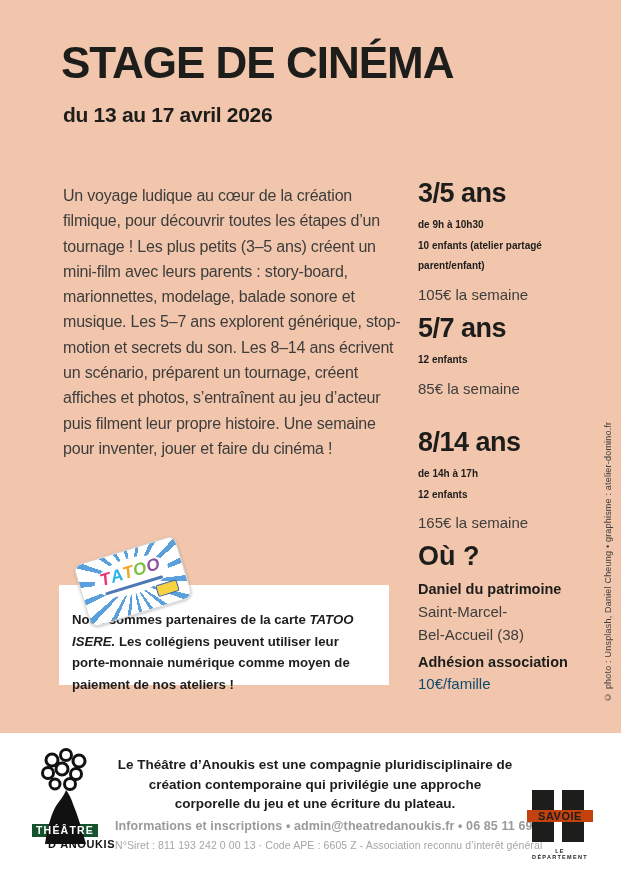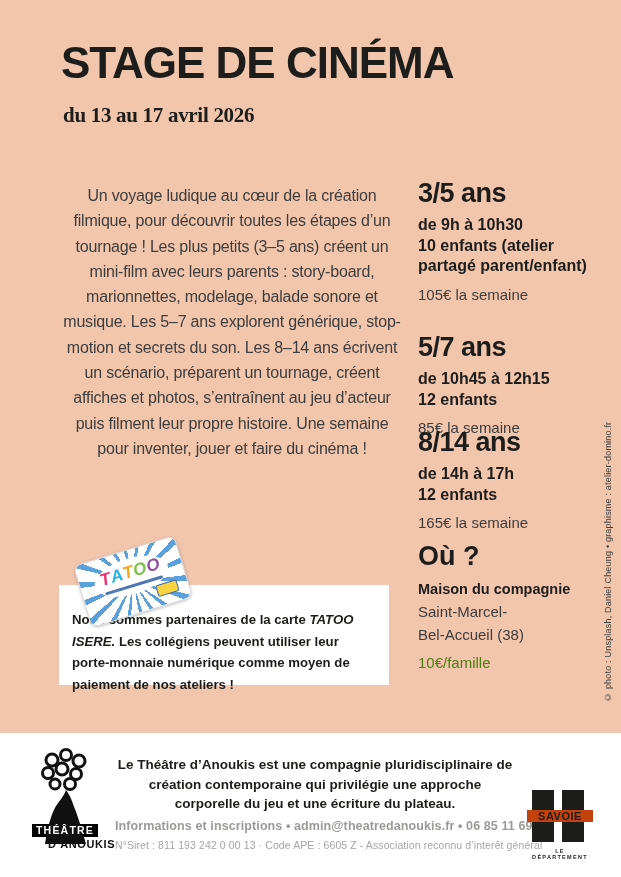--- a/index.html
+++ b/index.html
@@ -17,38 +17,36 @@
   }
   .title{
     position:absolute;left:61px;top:38px;
     font-size:44px;font-weight:bold;color:#1d1d1b;
     letter-spacing:-1px;white-space:nowrap;
   }
   .subtitle{
     position:absolute;left:63px;top:103px;
     font-size:21px;font-weight:bold;color:#1d1d1b;
     letter-spacing:-0.3px;
-    font-family:Liberation Serif, serif;
   }
   .body-text{
     position:absolute;left:63px;top:183px;width:338px;
     font-size:16px;line-height:25.3px;color:#3d3d3c;
     letter-spacing:-0.2px;
-    text-align:center;
   }
   .right-col{position:absolute;left:418px;top:0;width:185px;}
   .session{position:absolute;left:0;}
   .session-age{font-size:27px;font-weight:bold;color:#1d1d1b;letter-spacing:-0.5px;margin:0 0 6px 0;}
-  .session-line{font-size:16px;font-weight:bold;color:#1d1d1b;line-height:20.5px;}
+  .session-line{font-size:10px;font-weight:bold;color:#1d1d1b;line-height:20.5px;}
   .session-price{font-size:15px;font-weight:normal;color:#3d3d3c;line-height:21px;margin-top:7px;}
   .where-heading{font-size:27px;font-weight:bold;color:#1d1d1b;margin:0 0 7px 0;}
   .venue{font-size:14.5px;font-weight:bold;color:#1d1d1b;line-height:21px;}
   .addr{font-size:15px;color:#3d3d3c;line-height:23px;}
   .membership-label{font-size:14.5px;font-weight:bold;color:#1d1d1b;line-height:21px;}
-  .membership-price{font-size:15px;color:#4d7c0f;line-height:22px;}
+  .membership-price{font-size:15px;color:#0c4a6e;line-height:22px;}
 
   .partner-box{
     position:absolute;left:59px;top:585px;width:330px;height:100px;
     background:#ffffff;z-index:1;
   }
   .partner-text{
     position:absolute;left:13px;top:24px;width:306px;
     font-size:13.2px;font-weight:bold;color:#1d1d1b;line-height:21.5px;
   }
   .partner-text .it{font-style:italic;}
@@ -86,21 +84,21 @@
     white-space:nowrap;
   }
 
   .footer{
     position:absolute;left:0;top:733px;width:621px;height:144px;background:#ffffff;
   }
   .theatre-logo{position:absolute;left:26px;top:13px;width:78px;text-align:center;}
   .logo-art{display:block;margin:0 auto;}
   .logo-name1{
     display:block;width:66px;margin:-26px auto 0;
-    background:#000000;color:#fff;
+    background:#14532d;color:#fff;
     font-size:10.5px;font-weight:bold;letter-spacing:1.2px;line-height:13px;
   }
   .logo-name2{
     display:block;font-size:11px;font-weight:bold;color:#111;letter-spacing:0.6px;line-height:14px;margin-left:22px;
   }
   .footer-desc{
     position:absolute;left:115px;top:22px;width:400px;
     font-size:13.5px;font-weight:bold;color:#1d1d1b;line-height:19.5px;text-align:center;
   }
   .footer-contact{
@@ -139,39 +137,39 @@
 
   <div class="body-text">Un voyage ludique au cœur de la création filmique, pour découvrir toutes les étapes d’un tournage ! Les plus petits (3–5 ans) créent un mini-film avec leurs parents : story-board, marionnettes, modelage, balade sonore et musique. Les 5–7 ans explorent générique, stop-motion et secrets du son. Les 8–14 ans écrivent un scénario, préparent un tournage, créent affiches et photos, s’entraînent au jeu d’acteur puis filment leur propre histoire. Une semaine pour inventer, jouer et faire du cinéma !</div>
 
   <div class="right-col">
     <div class="session" style="top:178px">
       <div class="session-age">3/5 ans</div>
       <div class="session-line">de 9h à 10h30</div>
       <div class="session-line">10 enfants (atelier partagé parent/enfant)</div>
       <div class="session-price">105€ la semaine</div>
     </div>
-    <div class="session" style="top:332px">
+    <div class="session" style="top:313px">
       <div class="session-age">5/7 ans</div>
-      <div class="session-line">de 10h45 à 12h15</div>
       <div class="session-line">12 enfants</div>
       <div class="session-price">85€ la semaine</div>
     </div>
     <div class="session" style="top:427px">
       <div class="session-age">8/14 ans</div>
       <div class="session-line">de 14h à 17h</div>
       <div class="session-line">12 enfants</div>
       <div class="session-price">165€ la semaine</div>
     </div>
     <div class="session" style="top:541px">
       <div class="where-heading">Où ?</div>
-      <div class="venue">Maison du compagnie</div>
+      <div class="venue">Daniel du patrimoine</div>
       <div class="addr">Saint-Marcel-</div>
       <div class="addr">Bel-Accueil (38)</div>
     </div>
     <div class="session" style="top:652px">
+      <div class="membership-label">Adhésion association</div>
       <div class="membership-price">10€/famille</div>
     </div>
   </div>
 
   <div class="partner-box">
     <div class="partner-text"><span>Nous sommes partenaires de la carte </span><span class="it">TATOO ISERE.</span><span> Les collégiens peuvent utiliser leur porte-monnaie numérique comme moyen de paiement de nos ateliers !</span></div>
   </div>
 
   <div class="tatoo-card">
     <div class="card-center"></div>

